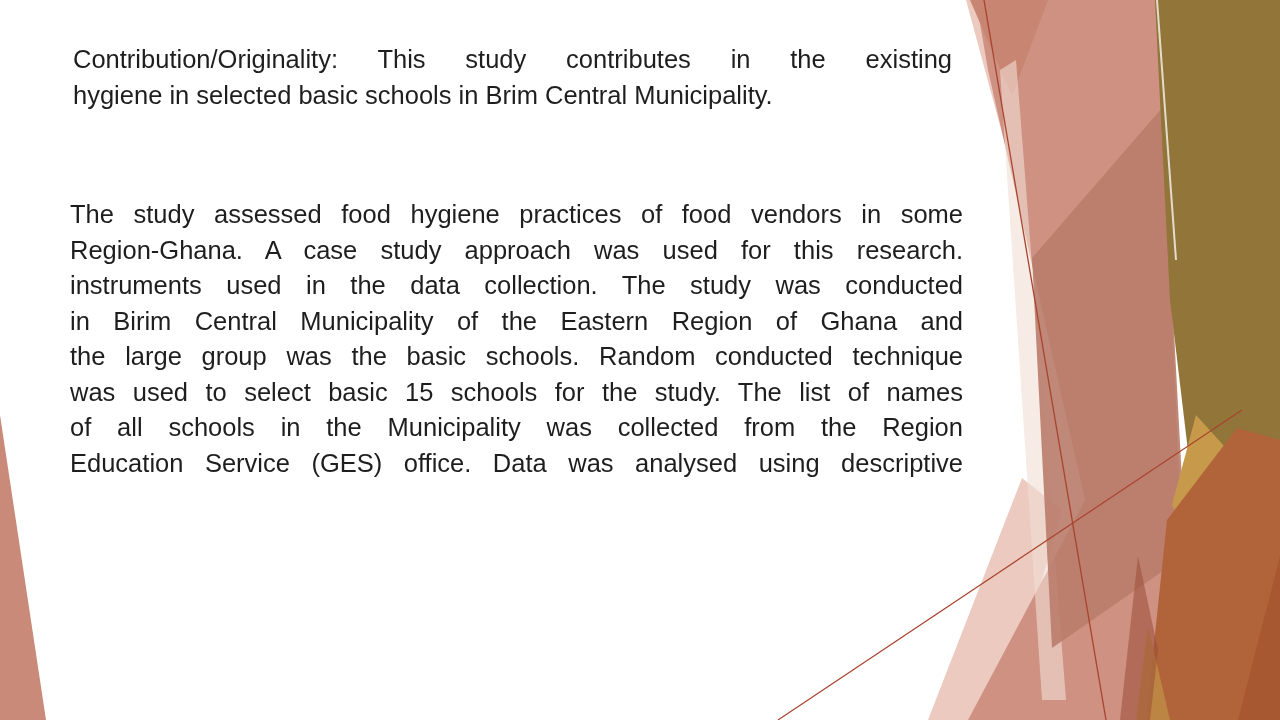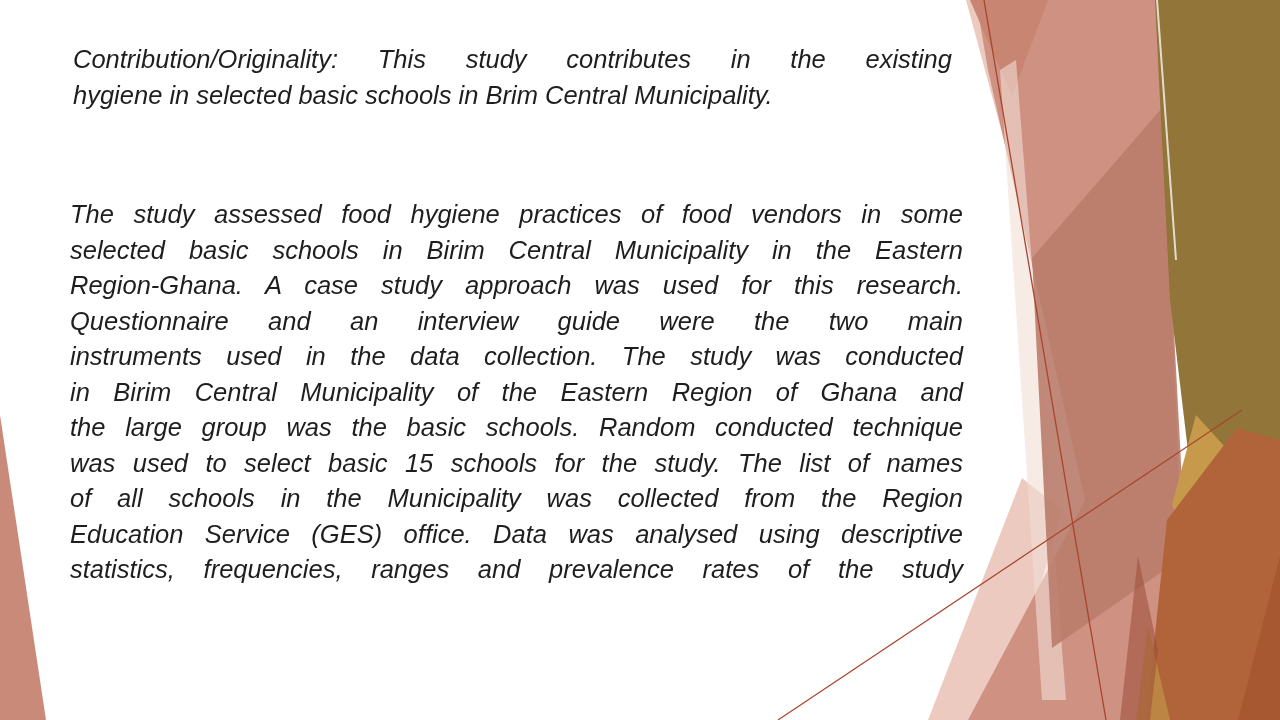--- a/index.html
+++ b/index.html
@@ -38,21 +38,20 @@
   }
   #abstract-paragraph {
     top: 197px;
     left: 70px;
     width: 893px;
   }
   .line {
     text-align: justify;
     text-align-last: justify;
     white-space: normal;
-    font-style: italic;
   }
   .line.last {
     text-align-last: left;
   }
 </style>
 </head>
 <body style="background: rgb(255, 255, 255);">
 
 <svg id="decor-svg" viewBox="0 0 1280 720" xmlns="http://www.w3.org/2000/svg" aria-hidden="true">
 
@@ -90,24 +89,21 @@
 </svg>
 
 <div class="text-layer" style="color: rgb(30, 30, 30);">
   <div id="contribution-paragraph" class="para">
       <div class="line">Contribution/Originality: This study contributes in the existing</div>
       <div class="line last">hygiene in selected basic schools in Brim Central Municipality.</div>
     </div>
 
   <div id="abstract-paragraph" class="para">
       <div class="line">The study assessed food hygiene practices of food vendors in some</div>
-      <div class="line">selected basic schools in Birim Central Municipality in the Eastern</div>
       <div class="line">Region-Ghana. A case study approach was used for this research.</div>
-      <div class="line">Questionnaire and an interview guide were the two main</div>
       <div class="line">instruments used in the data collection. The study was conducted</div>
       <div class="line">in Birim Central Municipality of the Eastern Region of Ghana and</div>
       <div class="line">the large group was the basic schools. Random conducted technique</div>
       <div class="line">was used to select basic 15 schools for the study. The list of names</div>
       <div class="line">of all schools in the Municipality was collected from the Region</div>
       <div class="line">Education Service (GES) office. Data was analysed using descriptive</div>
-      <div class="line">statistics, frequencies, ranges and prevalence rates of the study</div>
     </div>
 </div>
 
 </body></html>

